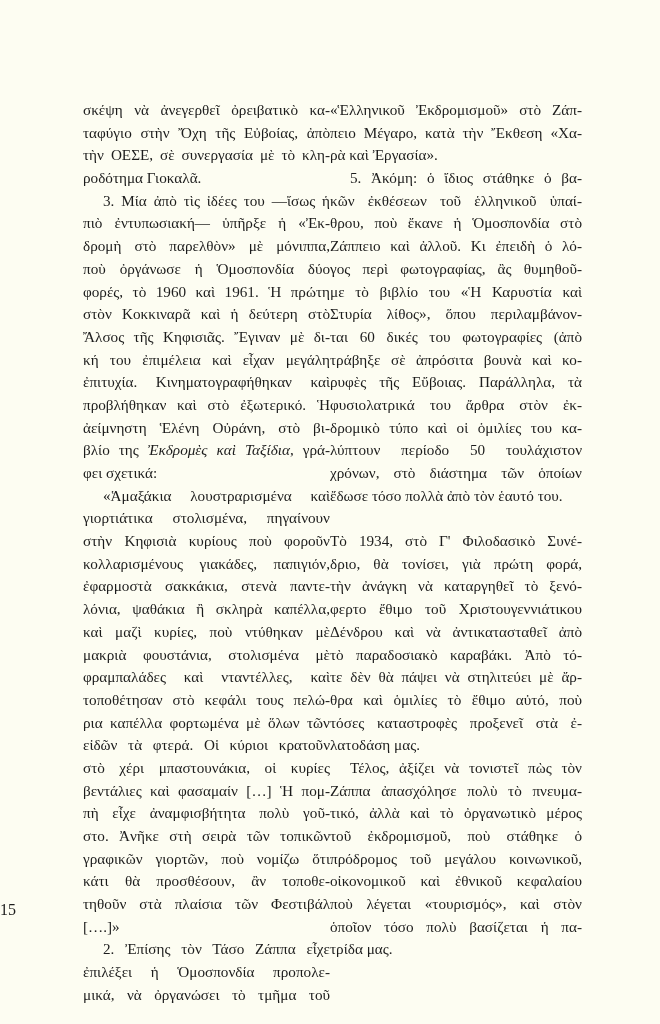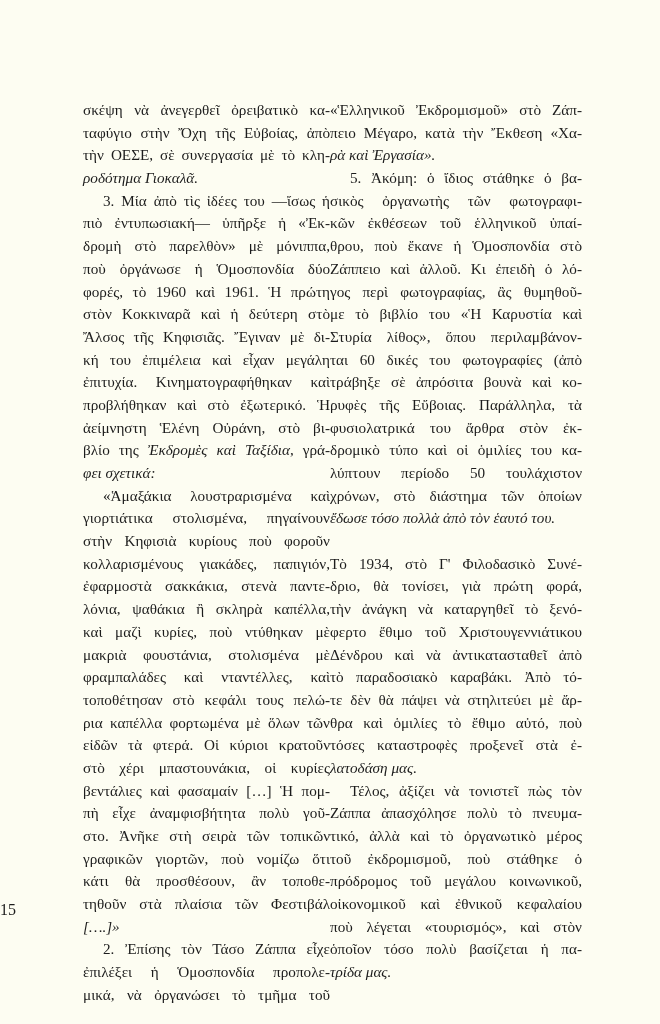--- a/index.html
+++ b/index.html
@@ -33,21 +33,20 @@
       display: block;
       height: 22.7px;
       line-height: 22.7px;
       font-size: 15.2px;
       white-space: nowrap;
       text-align: justify;
       text-align-last: justify;
     }
     .line.last {
       text-align-last: left;
-      font-style: italic;
     }
     .line.indent {
       padding-left: 20px;
     }
     .line.blank {
       height: 22.7px;
     }
     .page-number {
       position: absolute;
       left: 0;
@@ -104,21 +103,20 @@
     <span class="line indent">2. Ἐπίσης τὸν Τάσο Ζάππα εἶχε</span>
     <span class="line">ἐπιλέξει ἡ Ὁμοσπονδία προπολε-</span>
     <span class="line">μικά, νὰ ὀργανώσει τὸ τμῆμα τοῦ</span>
   </div>
 
   <div class="column col-right">
     <span class="line">«Ἑλληνικοῦ Ἐκδρομισμοῦ» στὸ Ζάπ-</span>
     <span class="line">πειο Μέγαρο, κατὰ τὴν Ἔκθεση «Χα-</span>
     <span class="line last">ρὰ καὶ Ἐργασία».</span>
     <span class="line indent">5. Ἀκόμη: ὁ ἴδιος στάθηκε ὁ βα-</span>
-    <span class="line">σικὸς ὀργανωτὴς τῶν φωτογραφι-</span>
     <span class="line">κῶν ἐκθέσεων τοῦ ἑλληνικοῦ ὑπαί-</span>
     <span class="line">θρου, ποὺ ἔκανε ἡ Ὁμοσπονδία στὸ</span>
     <span class="line">Ζάππειο καὶ ἀλλοῦ. Κι ἐπειδὴ ὁ λό-</span>
     <span class="line">γος περὶ φωτογραφίας, ἂς θυμηθοῦ-</span>
     <span class="line">με τὸ βιβλίο του «Ἡ Καρυστία καὶ</span>
     <span class="line">Στυρία λίθος», ὅπου περιλαμβάνον-</span>
     <span class="line">ται 60 δικές του φωτογραφίες (ἀπὸ</span>
     <span class="line">τράβηξε σὲ ἀπρόσιτα βουνὰ καὶ κο-</span>
     <span class="line">ρυφὲς τῆς Εὔβοιας. Παράλληλα, τὰ</span>
     <span class="line">φυσιολατρικά του ἄρθρα στὸν ἐκ-</span>

